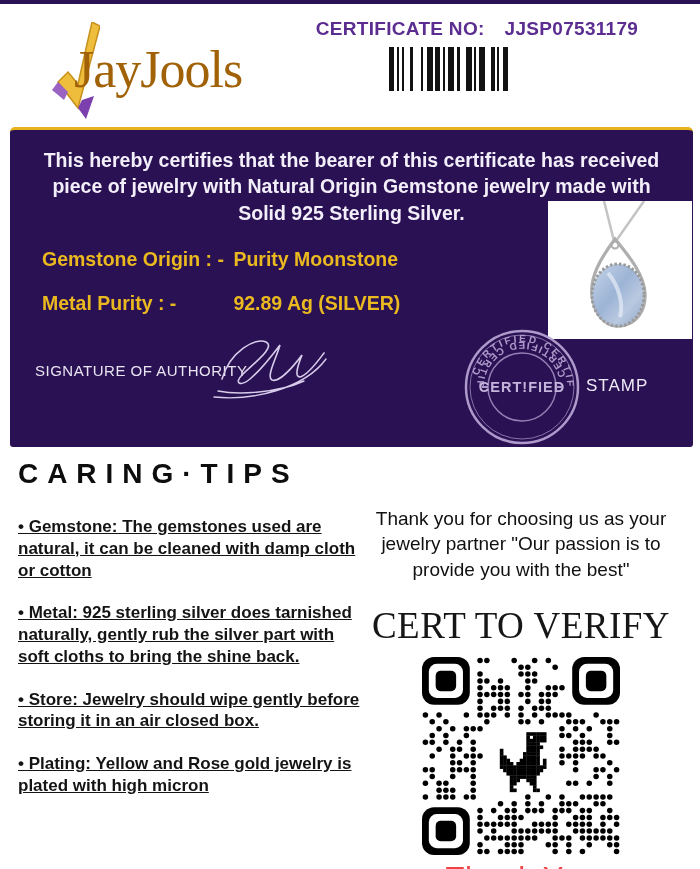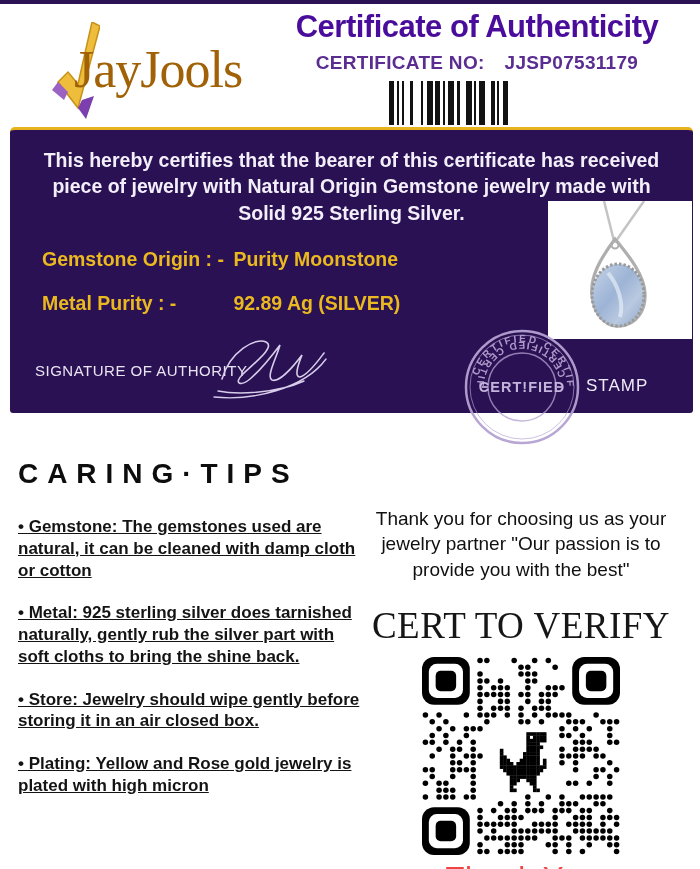--- a/index.html
+++ b/index.html
@@ -15,21 +15,21 @@
   .brand-tagline .diamond{color:#5b2d91;font-size:12px;vertical-align:2px;padding:0 1px;}
 
   .title-block{position:absolute;left:268px;top:10px;width:418px;text-align:center;}
   .cert-title{font-size:31px;font-weight:700;color:#4a0d9b;letter-spacing:-0.5px;line-height:1.1;}
   .cert-no{margin-top:8px;font-size:19px;font-weight:700;color:#5b2d91;letter-spacing:0.3px;}
   .cert-no .val{margin-left:20px;}
   .barcode{margin:7px auto 0;width:176px;height:44px;display:flex;align-items:stretch;}
   .barcode div{background:#121212;height:100%;}
 
   
-  .panel{position:absolute;left:10px;top:127px;width:683px;height:286px;background:#2a1153;
+  .panel{position:absolute;left:10px;top:127px;width:683px;height:320px;background:#2a1153;
          border-top:3px solid #e8b21f;border-radius:5px 5px 3px 3px;box-sizing:border-box;}
   .statement{margin:17px auto 0;width:645px;text-align:center;font-size:19.5px;font-weight:700;
          color:#f3effa;line-height:1.35;}
   .field-row{position:absolute;left:32px;font-size:19.5px;font-weight:700;color:#eab81f;}
   .field-row .f-label{display:inline-block;width:186px;}
   .field-row.r0{top:118px;}
   .field-row.r1{top:162px;}
 
   .pendant-box{position:absolute;left:538px;top:71px;width:144px;height:138px;background:#ffffff;}
 
@@ -57,21 +57,20 @@
   <div class="top-border"></div>
 
   <svg class="swoosh" viewBox="0 0 66 98">
     <polygon points="58,0 44,62 34,50 24,60 44,86 66,4" fill="#eebd3c" stroke="#c8911a" stroke-width="1.5"></polygon>
     <polygon points="44,86 52,97 60,74 48,78" fill="#7b3fae"></polygon>
     <polygon points="24,60 18,68 30,78 34,70" fill="#9a63c2"></polygon>
   </svg>
   <div class="brand-name">JayJools</div>
 
   <div class="title-block">
-    <div class="cert-title">Certificate of Authenticity</div>
     <div class="cert-no"><span>CERTIFICATE NO:</span><span class="val">JJSP07531179</span></div>
     <div class="barcode" id="barcode">
         <div style="width:5px;margin-right:3px"></div>
         <div style="width:2px;margin-right:3px"></div>
         <div style="width:2px;margin-right:6px"></div>
         <div style="width:3px;margin-right:8px"></div>
         <div style="width:2px;margin-right:4px"></div>
         <div style="width:6px;margin-right:2px"></div>
         <div style="width:5px;margin-right:3px"></div>
         <div style="width:2px;margin-right:3px"></div>

